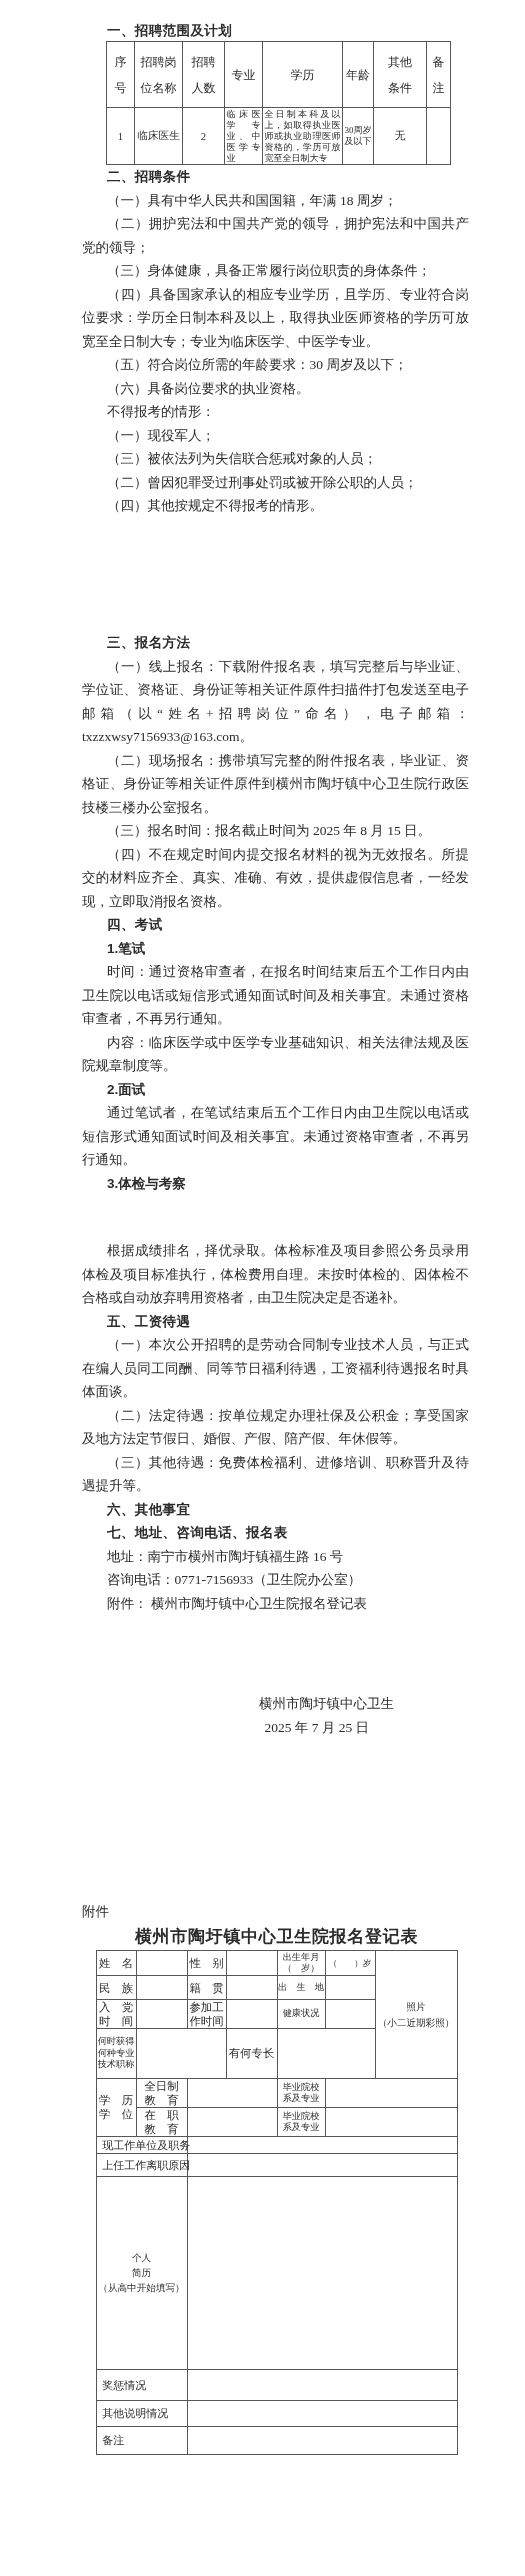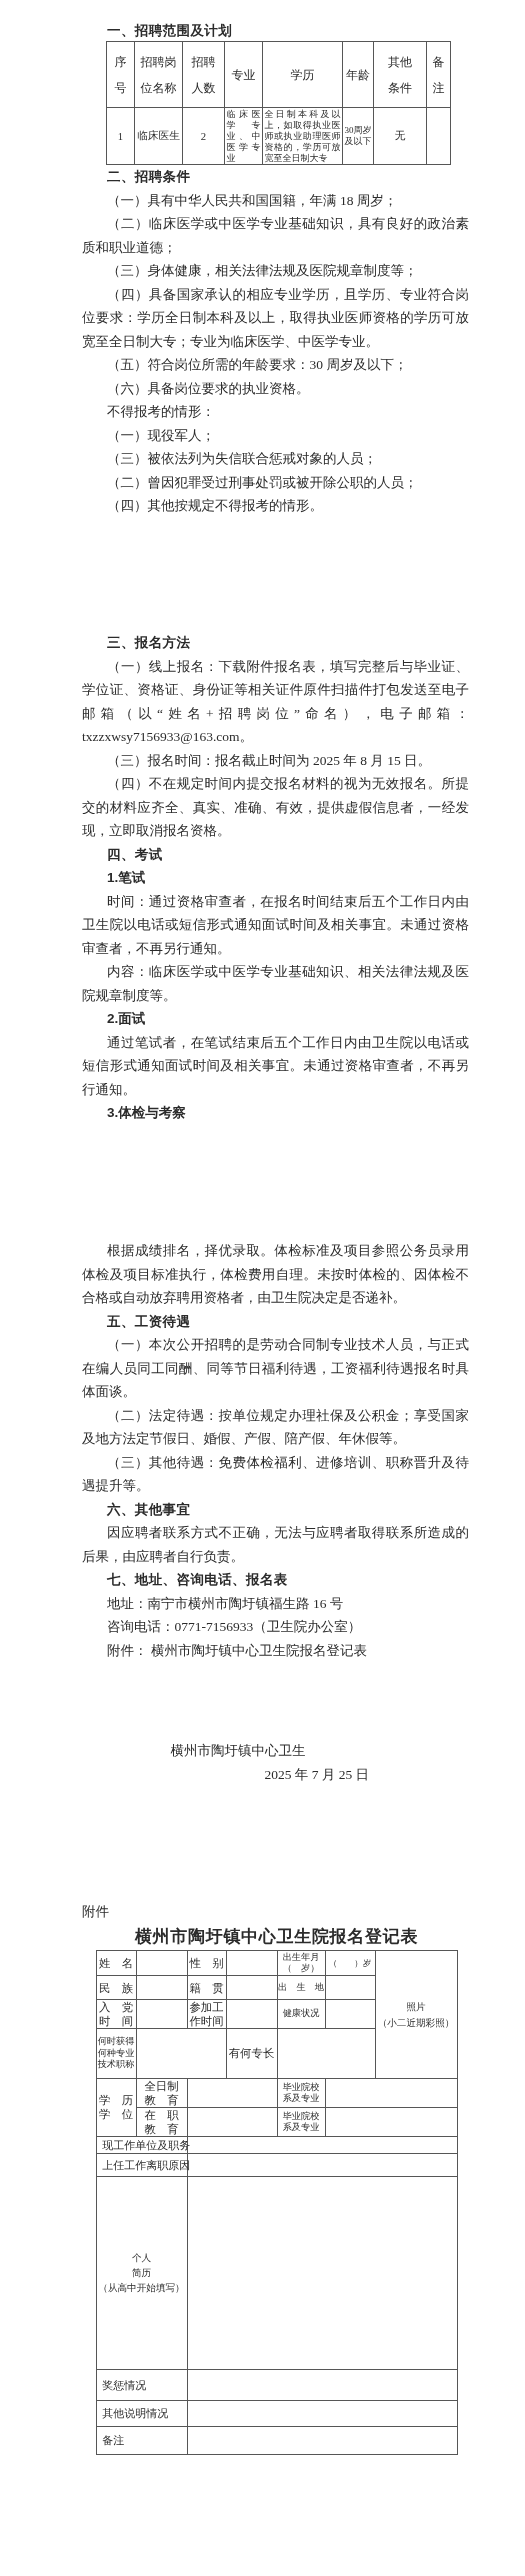--- a/index.html
+++ b/index.html
@@ -15,21 +15,21 @@
   #chunk-b { top: 631px; }
   #chunk-c { top: 1239px; }
   #chunk-d { top: 1900px; }
 
   .line { font-size: 13.5px; line-height: 23.5px; text-align: justify; }
   .h    { font-weight: bold; font-family: "Liberation Sans", "DejaVu Sans", sans-serif;
           text-indent: 25px; letter-spacing: 0.4px; }
   .first-h { line-height: 21px; }
   .p    { text-indent: 25px; }
   .sub  { font-weight: bold; font-family: "Liberation Sans", "DejaVu Sans", sans-serif; text-indent: 25px; }
-  .sig  { text-align: center; padding-right: 75px; margin-top: 77px; }
+  .sig  { text-align: right; padding-right: 75px; margin-top: 77px; }
   .date { text-align: right; padding-right: 100px; }
 
   table { border-collapse: collapse; table-layout: fixed; }
   td { border: 0.7px solid #565656; text-align: center; vertical-align: middle; padding: 0; }
 
   
   #plan-table { width: 342px; margin-left: 24px; }
   #plan-table td.ph { font-size: 12px; line-height: 26px; white-space: pre-line; }
   #plan-table td.pd { font-size: 10.7px; }
   #plan-table td.psm { font-size: 9px; line-height: 11px; text-align: justify; padding: 0.7px 1.4px; vertical-align: middle; }
@@ -91,52 +91,52 @@
             <td class="psm">临床医学专业、中医学专业</td>
             <td class="psm">全日制本科及以上，如取得执业医师或执业助理医师资格的，学历可放宽至全日制大专</td>
             <td class="psm">30周岁及以下</td>
             <td class="pd">无</td>
             <td class="pd"></td>
           </tr>
         </tbody>
       </table>
       <div class="line h">二、招聘条件</div>
       <div class="line p">（一）具有中华人民共和国国籍，年满 18 周岁；</div>
-      <div class="line p">（二）临床医学或中医学专业基础知识，具有良好的政治素质和职业道德；</div>
-      <div class="line p">（三）身体健康，相关法律法规及医院规章制度等；</div>
+      <div class="line p">（二）拥护宪法和中国共产党的领导，拥护宪法和中国共产党的领导；</div>
+      <div class="line p">（三）身体健康，具备正常履行岗位职责的身体条件；</div>
       <div class="line p">（四）具备国家承认的相应专业学历，且学历、专业符合岗位要求：学历全日制本科及以上，取得执业医师资格的学历可放宽至全日制大专；专业为临床医学、中医学专业。</div>
       <div class="line p">（五）符合岗位所需的年龄要求：30 周岁及以下；</div>
       <div class="line p">（六）具备岗位要求的执业资格。</div>
       <div class="line p">不得报考的情形：</div>
       <div class="line p">（一）现役军人；</div>
       <div class="line p">（三）被依法列为失信联合惩戒对象的人员；</div>
       <div class="line p">（二）曾因犯罪受过刑事处罚或被开除公职的人员；</div>
       <div class="line p">（四）其他按规定不得报考的情形。</div>
     </div>
   <div id="chunk-b" class="chunk">
       <div class="line h">三、报名方法</div>
       <div class="line p">（一）线上报名：下载附件报名表，填写完整后与毕业证、学位证、资格证、身份证等相关证件原件扫描件打包发送至电子邮箱（以“姓名+招聘岗位”命名），电子邮箱：txzzxwsy7156933@163.com。</div>
+      <div class="line p">（二）现场报名：携带填写完整的附件报名表，毕业证、资格证、身份证等相关证件原件到横州市陶圩镇中心卫生院行政医技楼三楼办公室报名。</div>
       <div class="line p">（三）报名时间：报名截止时间为 2025 年 8 月 15 日。</div>
       <div class="line p">（四）不在规定时间内提交报名材料的视为无效报名。所提交的材料应齐全、真实、准确、有效，提供虚假信息者，一经发现，立即取消报名资格。</div>
       <div class="line h">四、考试</div>
       <div class="line sub">1.笔试</div>
       <div class="line p">时间：通过资格审查者，在报名时间结束后五个工作日内由卫生院以电话或短信形式通知面试时间及相关事宜。未通过资格审查者，不再另行通知。</div>
       <div class="line p">内容：临床医学或中医学专业基础知识、相关法律法规及医院规章制度等。</div>
       <div class="line sub">2.面试</div>
       <div class="line p">通过笔试者，在笔试结束后五个工作日内由卫生院以电话或短信形式通知面试时间及相关事宜。未通过资格审查者，不再另行通知。</div>
       <div class="line sub">3.体检与考察</div>
     </div>
   <div id="chunk-c" class="chunk">
       <div class="line p">根据成绩排名，择优录取。体检标准及项目参照公务员录用体检及项目标准执行，体检费用自理。未按时体检的、因体检不合格或自动放弃聘用资格者，由卫生院决定是否递补。</div>
       <div class="line h">五、工资待遇</div>
       <div class="line p">（一）本次公开招聘的是劳动合同制专业技术人员，与正式在编人员同工同酬、同等节日福利待遇，工资福利待遇报名时具体面谈。</div>
       <div class="line p">（二）法定待遇：按单位规定办理社保及公积金；享受国家及地方法定节假日、婚假、产假、陪产假、年休假等。</div>
       <div class="line p">（三）其他待遇：免费体检福利、进修培训、职称晋升及待遇提升等。</div>
       <div class="line h">六、其他事宜</div>
-      <div class="line p">因应聘者联系方式不正确，无法与应聘者取得联系所造成的后果，由应聘者自行负责。</div>
       <div class="line h">七、地址、咨询电话、报名表</div>
       <div class="line p">地址：南宁市横州市陶圩镇福生路 16 号</div>
       <div class="line p">咨询电话：0771-7156933（卫生院办公室）</div>
       <div class="line p">附件：  横州市陶圩镇中心卫生院报名登记表</div>
       <div class="line sig">横州市陶圩镇中心卫生</div>
       <div class="line date">2025 年 7 月 25 日</div>
     </div>
   <div id="chunk-d" class="chunk">
     <div id="attach-label" class="line">附件</div>
     <div id="form-title">横州市陶圩镇中心卫生院报名登记表</div>

